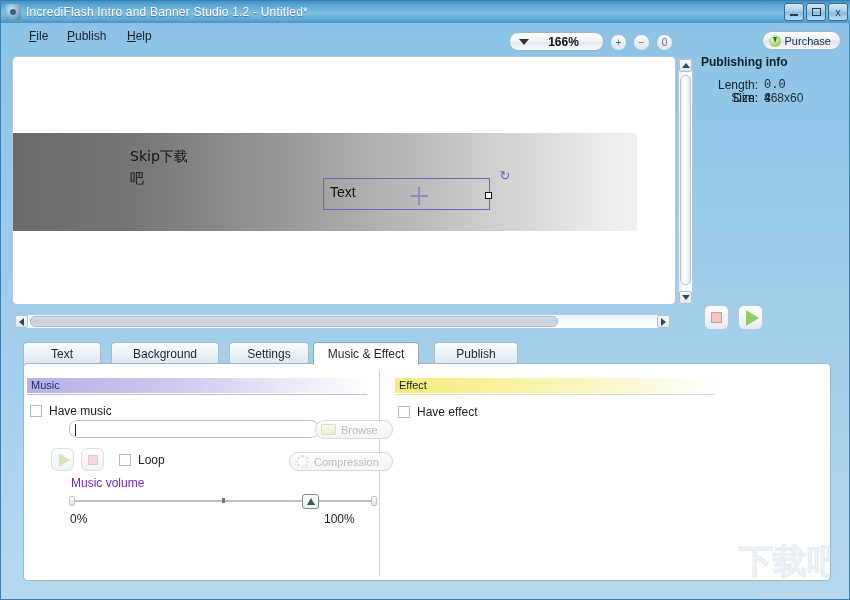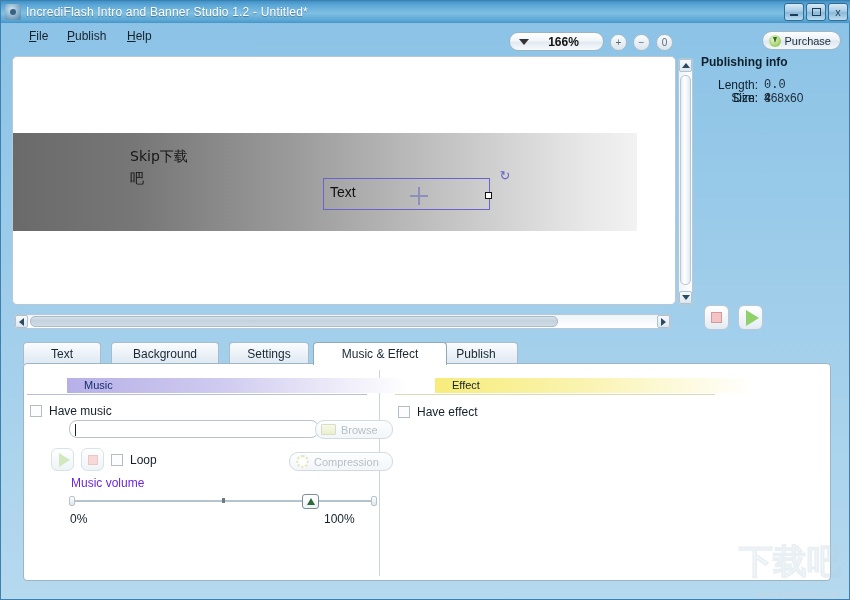--- a/index.html
+++ b/index.html
@@ -230,21 +230,21 @@
     position: absolute; left: 22px; top: 362px; width: 808px; height: 218px;
     background: #ffffff; border: 1px solid #9eb5c6; border-radius: 4px;
   }
   #panel-divider {
     position: absolute; left: 355px; top: 6px; width: 1px; height: 206px;
     background: #c9d6e0;
   }
 
   .section-header {
     position: absolute; height: 15px; font-size: 11px;
-    padding-left: 17px; line-height: 15px; color: #14202a; margin-left: 40px;
+    padding-left: 4px; line-height: 15px; color: #14202a;
   }
   #music-header {
     left: 3px; top: 14px; width: 340px;
     background: linear-gradient(to right, #b7b0e8 0%, #cfcaef 45%, #ffffff 100%);
     color: #16306e;
   }
   #music-rule { position: absolute; left: 3px; top: 30px; width: 340px; height: 1px; background: #b9c0d4; }
   #effect-header {
     left: 371px; top: 14px; width: 320px;
     background: linear-gradient(to right, #f7ec7b 0%, #faf3ae 45%, #ffffff 100%);
@@ -295,21 +295,21 @@
     border: 1px solid #d9e2e8;
     background: linear-gradient(to bottom, #ffffff 0%, #f4f8fa 60%, #eef3f6 100%);
     display: flex; align-items: center; justify-content: center;
   }
   #m-play-glyph {
     width: 0; height: 0; margin-left: 3px;
     border-top: 7px solid transparent; border-bottom: 7px solid transparent;
     border-left: 11px solid #cfe8bd;
   }
   #m-stop-glyph { width: 10px; height: 10px; background: #f8d9d9; border: 1px solid #eec4c4; }
-  #loop-row { display: flex; align-items: center; gap: 7px; font-size: 12px; color: #14202a; }
+  #loop-row { display: flex; align-items: center; gap: 7px; margin-left: 8px; font-size: 12px; color: #14202a; }
   .panel-label { position: absolute; font-size: 12px; color: #6d28d9; }
 
   #volume-slider { position: absolute; left: 45px; top: 130px; width: 308px; height: 14px; }
   #vol-track { position: absolute; left: 5px; top: 6px; width: 298px; height: 2px; background: #b7c3cc; }
   .vol-end {
     position: absolute; top: 2px; width: 6px; height: 10px; border-radius: 2px;
     background: linear-gradient(to bottom, #ffffff, #dde6ec); border: 1px solid #b7c3cc;
   }
   #vol-end-left { left: 0; }
   #vol-end-right { right: 0; }
@@ -438,21 +438,21 @@
       </div>
     <div class="pbtn">
         <span id="play-glyph"></span>
       </div>
   </div>
 
   <div id="tabstrip">
     <div class="tab" style="left:0px;width:78px;">Text</div>
     <div class="tab" style="left:88px;width:108px;">Background</div>
     <div class="tab" style="left:206px;width:80px;">Settings</div>
-    <div class="tab active" style="left:290px;width:134px;">Music &amp; Effect</div>
+    <div class="tab active" style="left:290px;width:106px;">Music &amp; Effect</div>
     <div class="tab" style="left:411px;width:84px;">Publish</div>
   </div>
 
   <div id="bottom-panel">
     <div id="panel-divider"></div>
 
     <div class="section-header" id="music-header">Music</div>
     <div id="music-rule"></div>
 
     <div class="cb-row" id="have-music-row">

